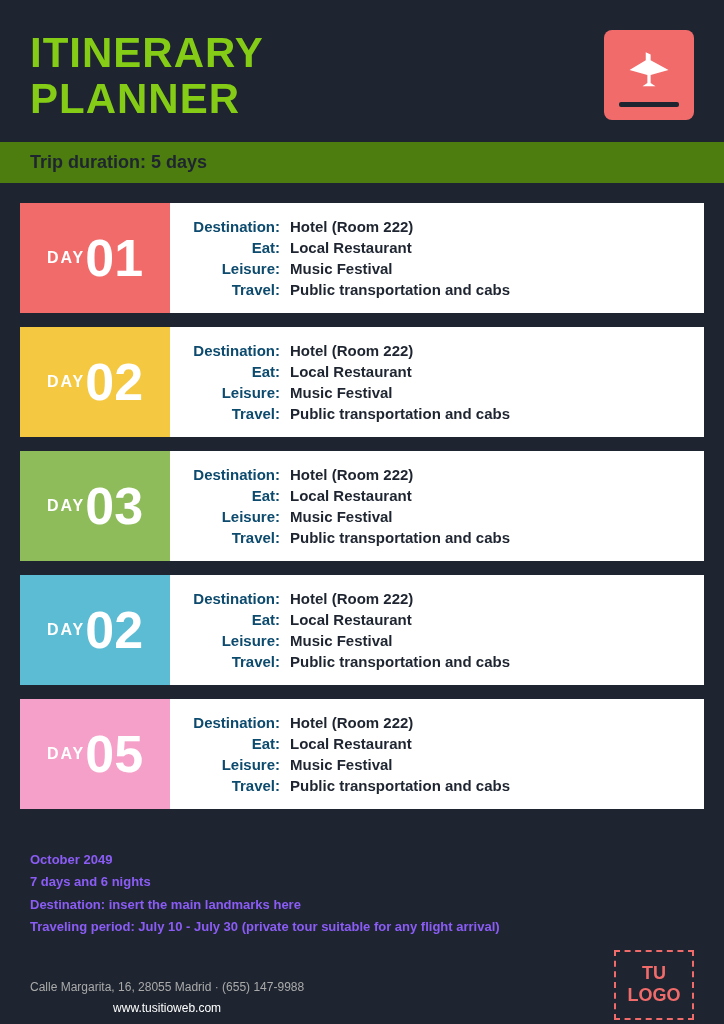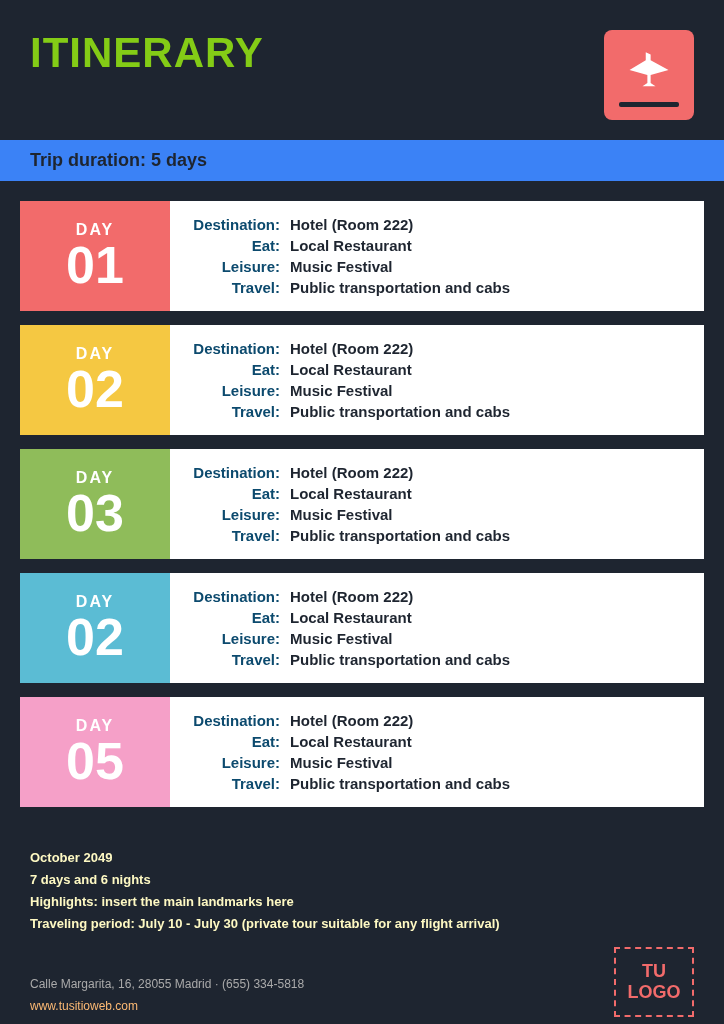--- a/index.html
+++ b/index.html
@@ -45,21 +45,21 @@
     }
     .logo-icon .book-line {
       width: 60px;
       height: 5px;
       background: #1e2530;
       margin-top: 6px;
       border-radius: 2px;
     }
 
     .trip-duration-bar {
-      background: #3b82f6;
+      background: #4d7c0f;
       color: #1e2530;
       padding: 10px 30px;
       font-size: 18px;
       font-weight: 700;
     }
 
     .days-container {
       padding: 20px 20px;
       display: flex;
       flex-direction: column;
@@ -70,21 +70,21 @@
       display: flex;
       background: #fff;
       color: #1e2530;
       min-height: 110px;
     }
 
     .day-label {
       width: 150px;
       min-width: 150px;
       display: flex;
-      flex-direction: column;
+      flex-direction: row;
       align-items: center;
       justify-content: center;
       padding: 10px;
     }
 
     .day-label .day-text {
       font-size: 16px;
       font-weight: 700;
       letter-spacing: 2px;
       color: #fff;
@@ -129,41 +129,42 @@
     .detail-value {
       color: #1e2530;
       font-weight: 700;
     }
 
     .footer {
       padding: 20px 30px 10px 30px;
     }
 
     .footer-text-orange {
-      color: #fef9c3;
+      color: #8b5cf6;
       font-size: 13px;
       font-weight: 700;
       line-height: 1.7;
     }
 
     .footer-bottom {
       display: flex;
       justify-content: space-between;
       align-items: flex-end;
       margin-top: 12px;
     }
 
     .footer-contact {
       color: #aaa;
       font-size: 12px;
       line-height: 1.8;
     }
 
     .footer-contact .website {
-      color: #fdba74;
+      color: #ffffff;
+      text-align: center;
     }
 
     .tu-logo-box {
       width: 80px;
       height: 70px;
       border: 2px dashed #f26b6b;
       display: flex;
       align-items: center;
       justify-content: center;
       color: #f26b6b;
@@ -173,20 +174,21 @@
       line-height: 1.2;
     }
   </style>
 </head>
 <body>
 
 <div class="header">
   <div class="title-block">
     <h1>
       <span>ITINERARY</span><br>
+      <span>PLANNER</span>
     </h1>
   </div>
   <div class="logo-icon">
     <svg viewBox="0 0 64 64">
       <path d="M8 32 L28 20 L28 10 L34 13 L34 20 L56 32 L34 38 L34 48 L40 52 L24 52 L30 48 L30 38 Z"></path>
     </svg>
     <div class="book-line"></div>
   </div>
 </div>
 
@@ -314,26 +316,26 @@
           <span class="detail-value">Public transportation and cabs</span>
         </div>
       </div>
     </div>
   </div>
 
 <div class="footer">
   <div class="footer-text-orange">
     <div>October 2049</div>
     <div>7 days and 6 nights</div>
-    <div>Highlights: insert the main landmarks here</div>
+    <div>Destination: insert the main landmarks here</div>
     <div>Traveling period: July 10 - July 30 (private tour suitable for any flight arrival)</div>
   </div>
   <div class="footer-bottom">
     <div class="footer-contact">
-      <div>Calle Margarita, 16, 28055 Madrid · (655) 334-5818</div>
+      <div>Calle Margarita, 16, 28055 Madrid · (655) 147-9988</div>
       <div class="website">www.tusitioweb.com</div>
     </div>
     <div class="tu-logo-box">
       TU<br>LOGO
     </div>
   </div>
 
 </div>
 
 </body></html>

